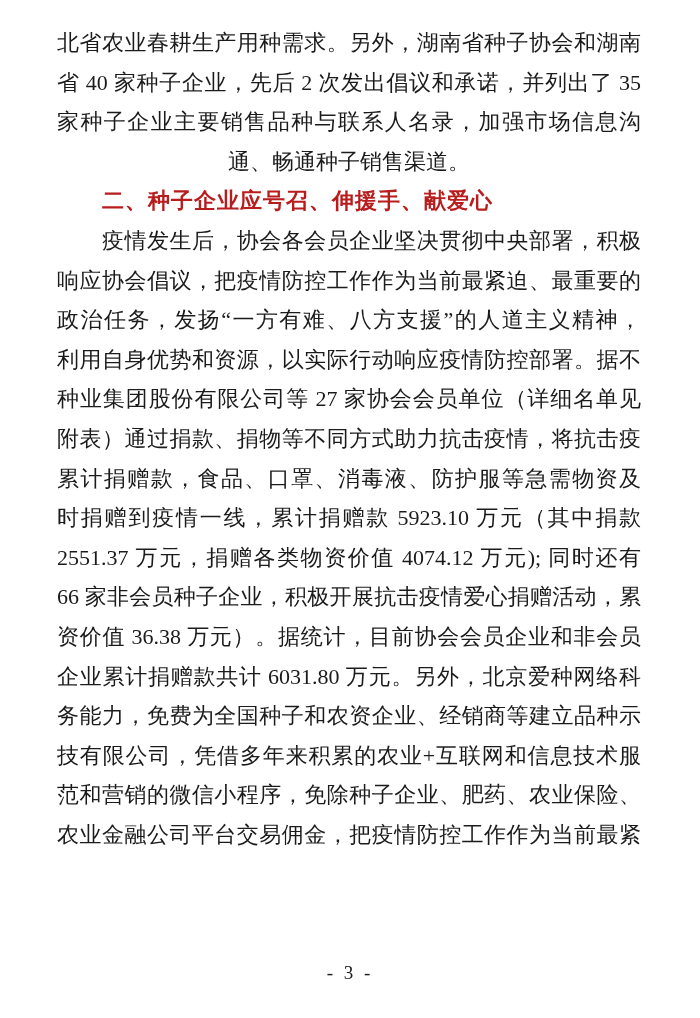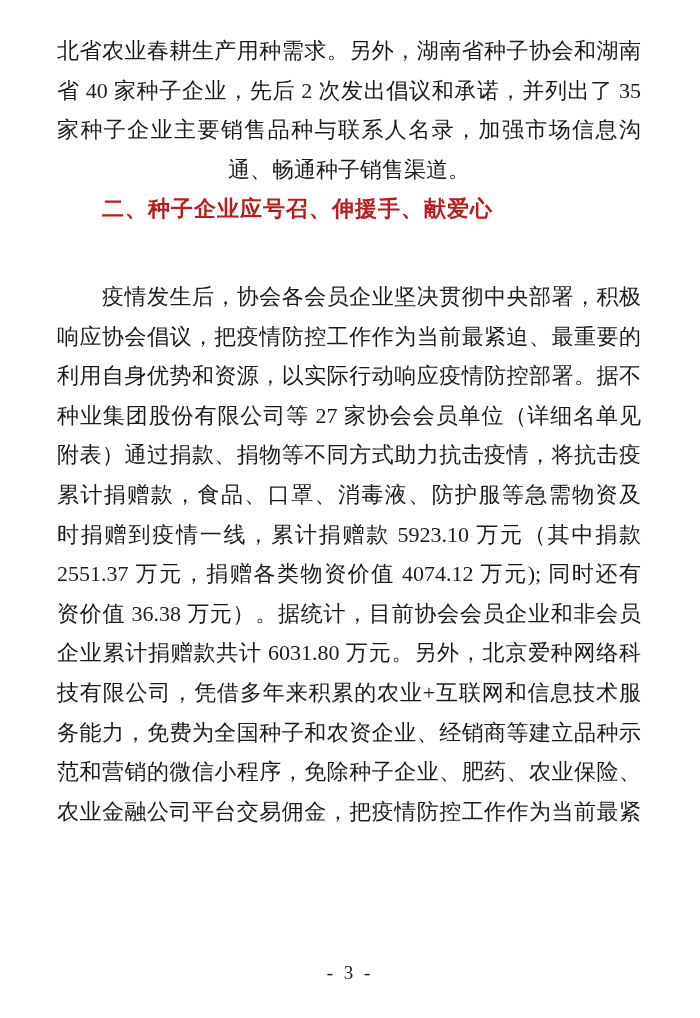--- a/index.html
+++ b/index.html
@@ -11,41 +11,40 @@
     position: relative;
     width: 700px;
     height: 1018px;
     background: #ffffff;
     overflow: hidden;
   }
   .textblock {
     position: absolute;
     left: 57px;
     right: 59px;
-    top: 31px;
+    top: 23px;
   }
   .line {
     font-family: "Liberation Serif", "DejaVu Serif", serif;
     font-size: 22px;
     line-height: 39.6px;
     height: 39.6px;
     color: #1b1b1b;
     white-space: normal;
     overflow: hidden;
   }
   .line.full {
     text-align: justify;
     text-align-last: justify;
   }
   .line.end {
     text-align: center;
   }
   .line.indent {
     text-indent: 45px;
-    margin-top: 48px;
   }
   .line.heading {
     font-family: "Liberation Sans", "DejaVu Sans", sans-serif;
     font-weight: 700;
     color: #b91c1c;
     text-indent: 45px;
     text-align: left;
     letter-spacing: 1px;
   }
   .footer {
@@ -65,27 +64,29 @@
 
 <div class="page">
   <div class="textblock">
     <div class="line full">北省农业春耕生产用种需求。另外，湖南省种子协会和湖南</div>
     <div class="line full">省 40 家种子企业，先后 2 次发出倡议和承诺，并列出了 35</div>
     <div class="line full">家种子企业主要销售品种与联系人名录，加强市场信息沟</div>
     <div class="line end">通、畅通种子销售渠道。</div>
     <div class="line heading">二、种子企业应号召、伸援手、献爱心</div>
     <div class="line full indent">疫情发生后，协会各会员企业坚决贯彻中央部署，积极</div>
     <div class="line full">响应协会倡议，把疫情防控工作作为当前最紧迫、最重要的</div>
+    <div class="line full">政治任务，发扬“一方有难、八方支援”的人道主义精神，</div>
     <div class="line full">利用自身优势和资源，以实际行动响应疫情防控部署。据不</div>
     <div class="line full">种业集团股份有限公司等 27 家协会会员单位（详细名单见</div>
     <div class="line full">附表）通过捐款、捐物等不同方式助力抗击疫情，将抗击疫</div>
     <div class="line full">累计捐赠款，食品、口罩、消毒液、防护服等急需物资及</div>
     <div class="line full">时捐赠到疫情一线，累计捐赠款 5923.10 万元（其中捐款</div>
     <div class="line full">2551.37 万元，捐赠各类物资价值 4074.12 万元); 同时还有</div>
+    <div class="line full">66 家非会员种子企业，积极开展抗击疫情爱心捐赠活动，累</div>
     <div class="line full">资价值 36.38 万元）。据统计，目前协会会员企业和非会员</div>
     <div class="line full">企业累计捐赠款共计 6031.80 万元。另外，北京爱种网络科</div>
+    <div class="line full">务能力，免费为全国种子和农资企业、经销商等建立品种示</div>
     <div class="line full">技有限公司，凭借多年来积累的农业+互联网和信息技术服</div>
-    <div class="line full">务能力，免费为全国种子和农资企业、经销商等建立品种示</div>
     <div class="line full">范和营销的微信小程序，免除种子企业、肥药、农业保险、</div>
     <div class="line full">农业金融公司平台交易佣金，把疫情防控工作作为当前最紧迫</div>
   </div>
   <div class="footer">- 3 -</div>
 </div>
 
 </body></html>

